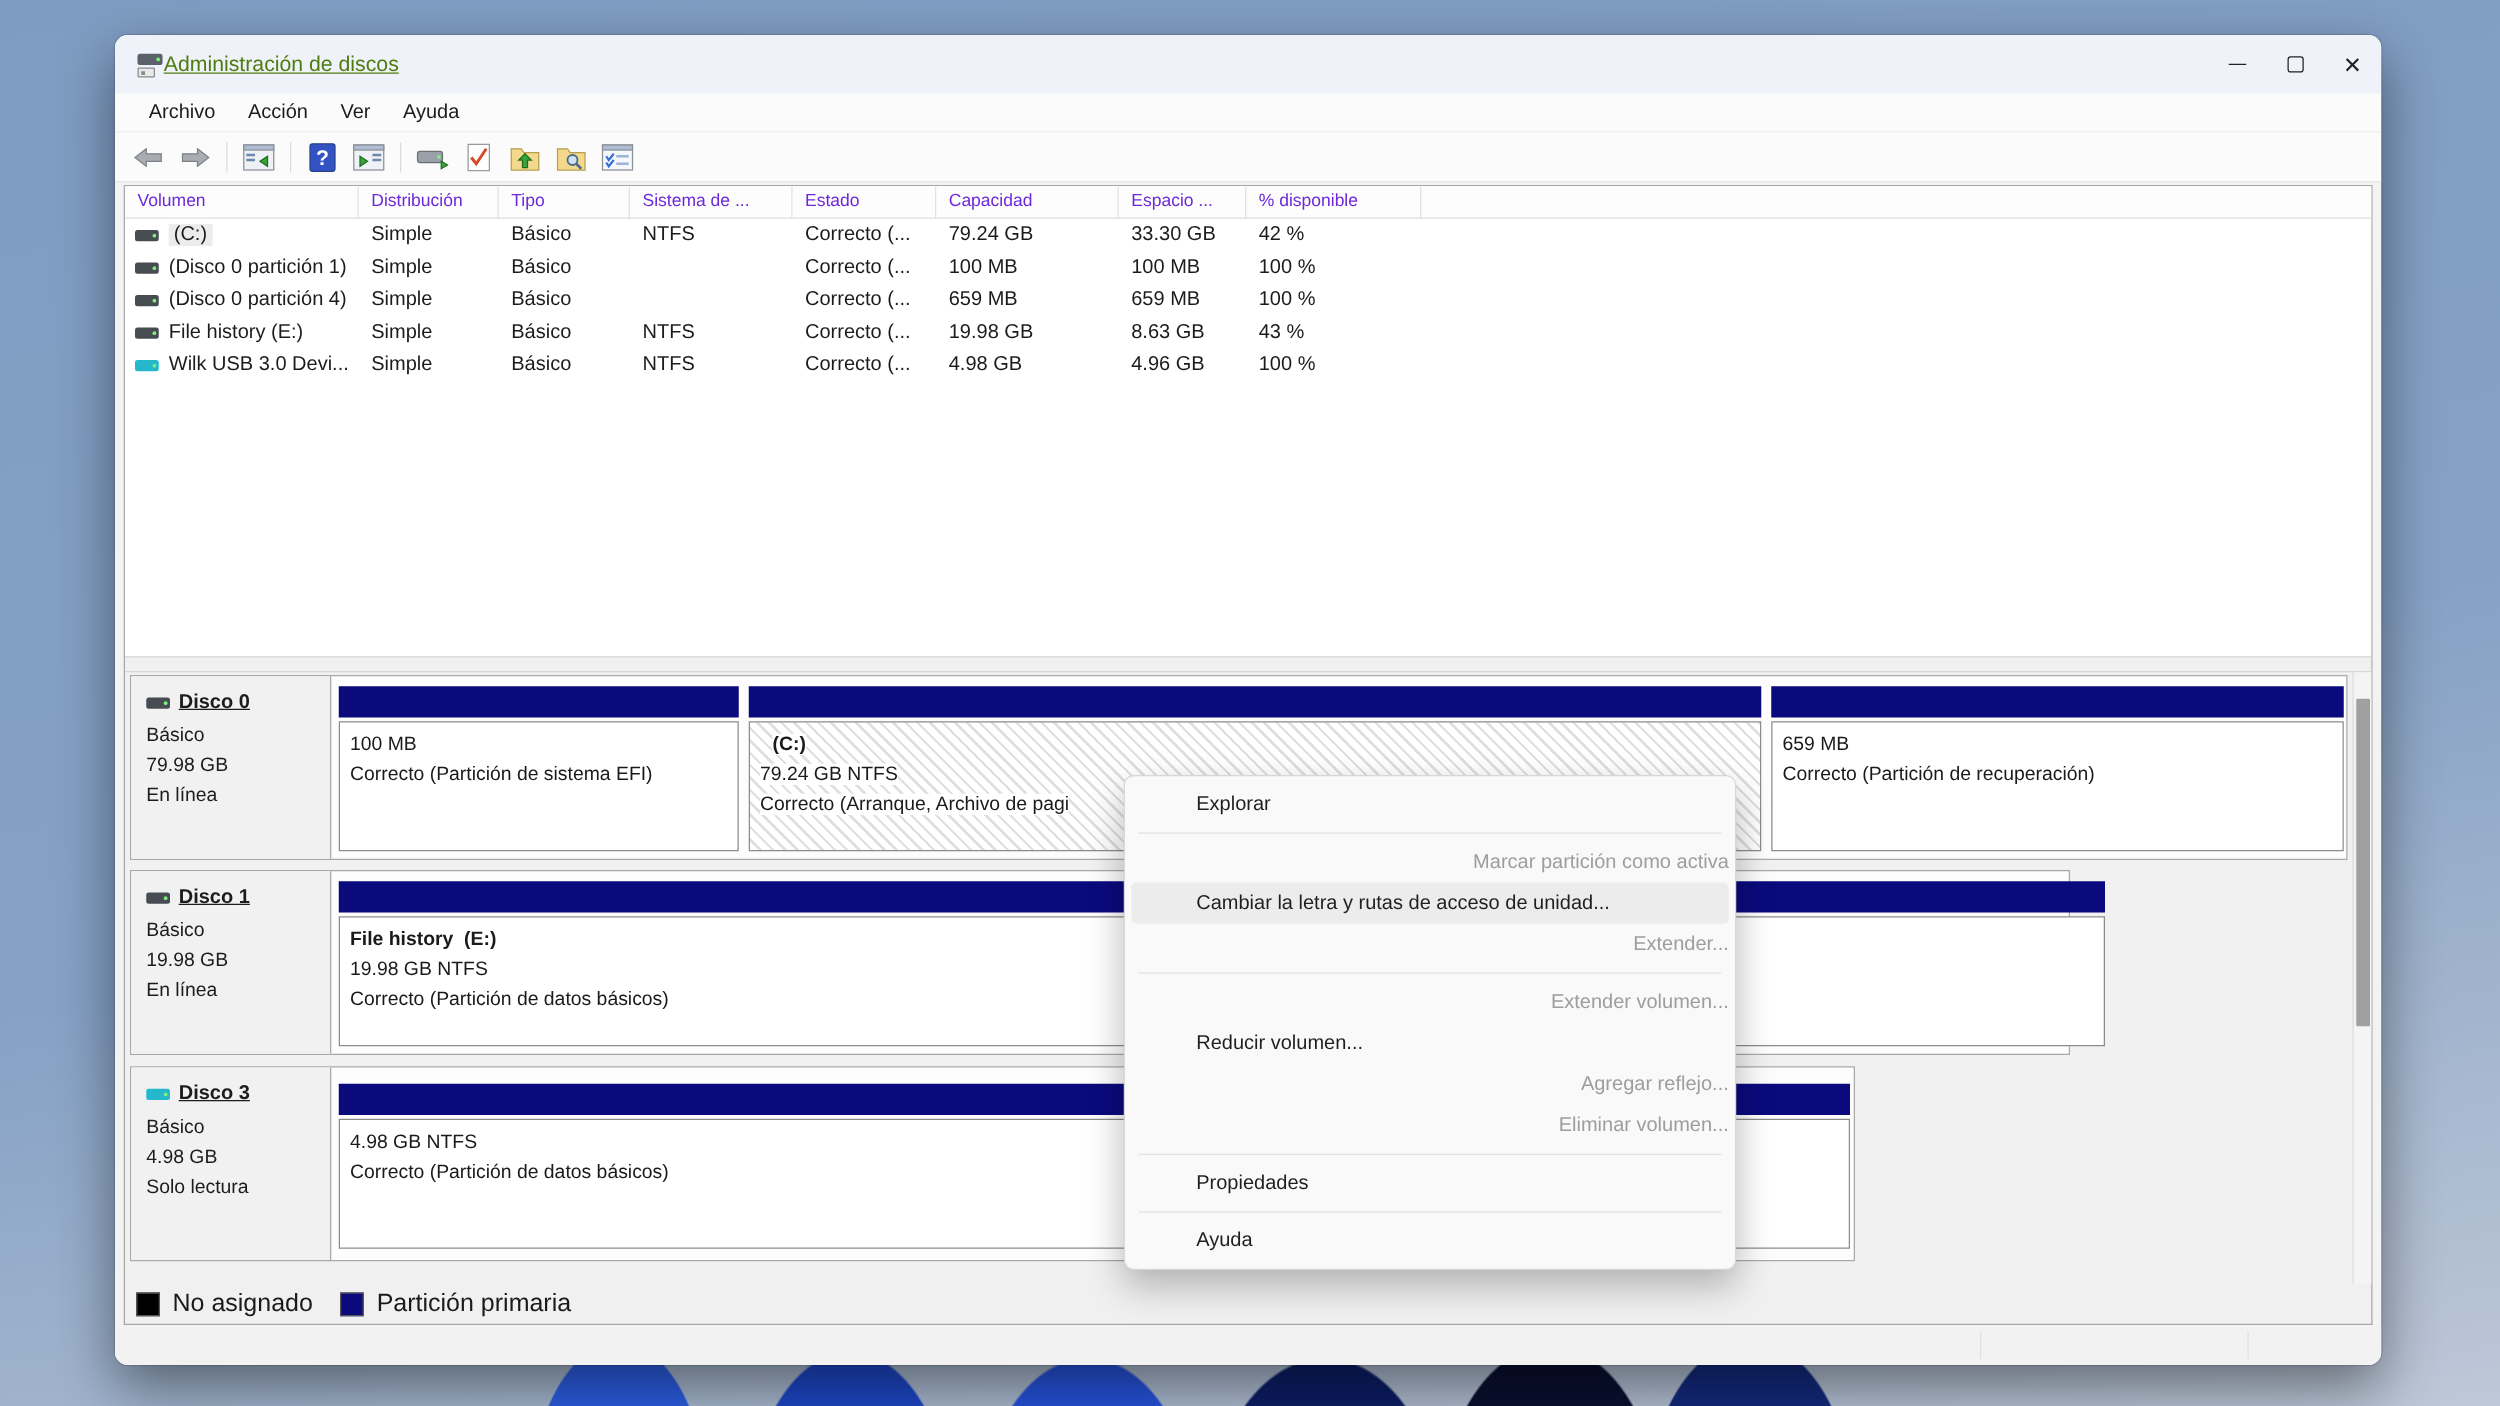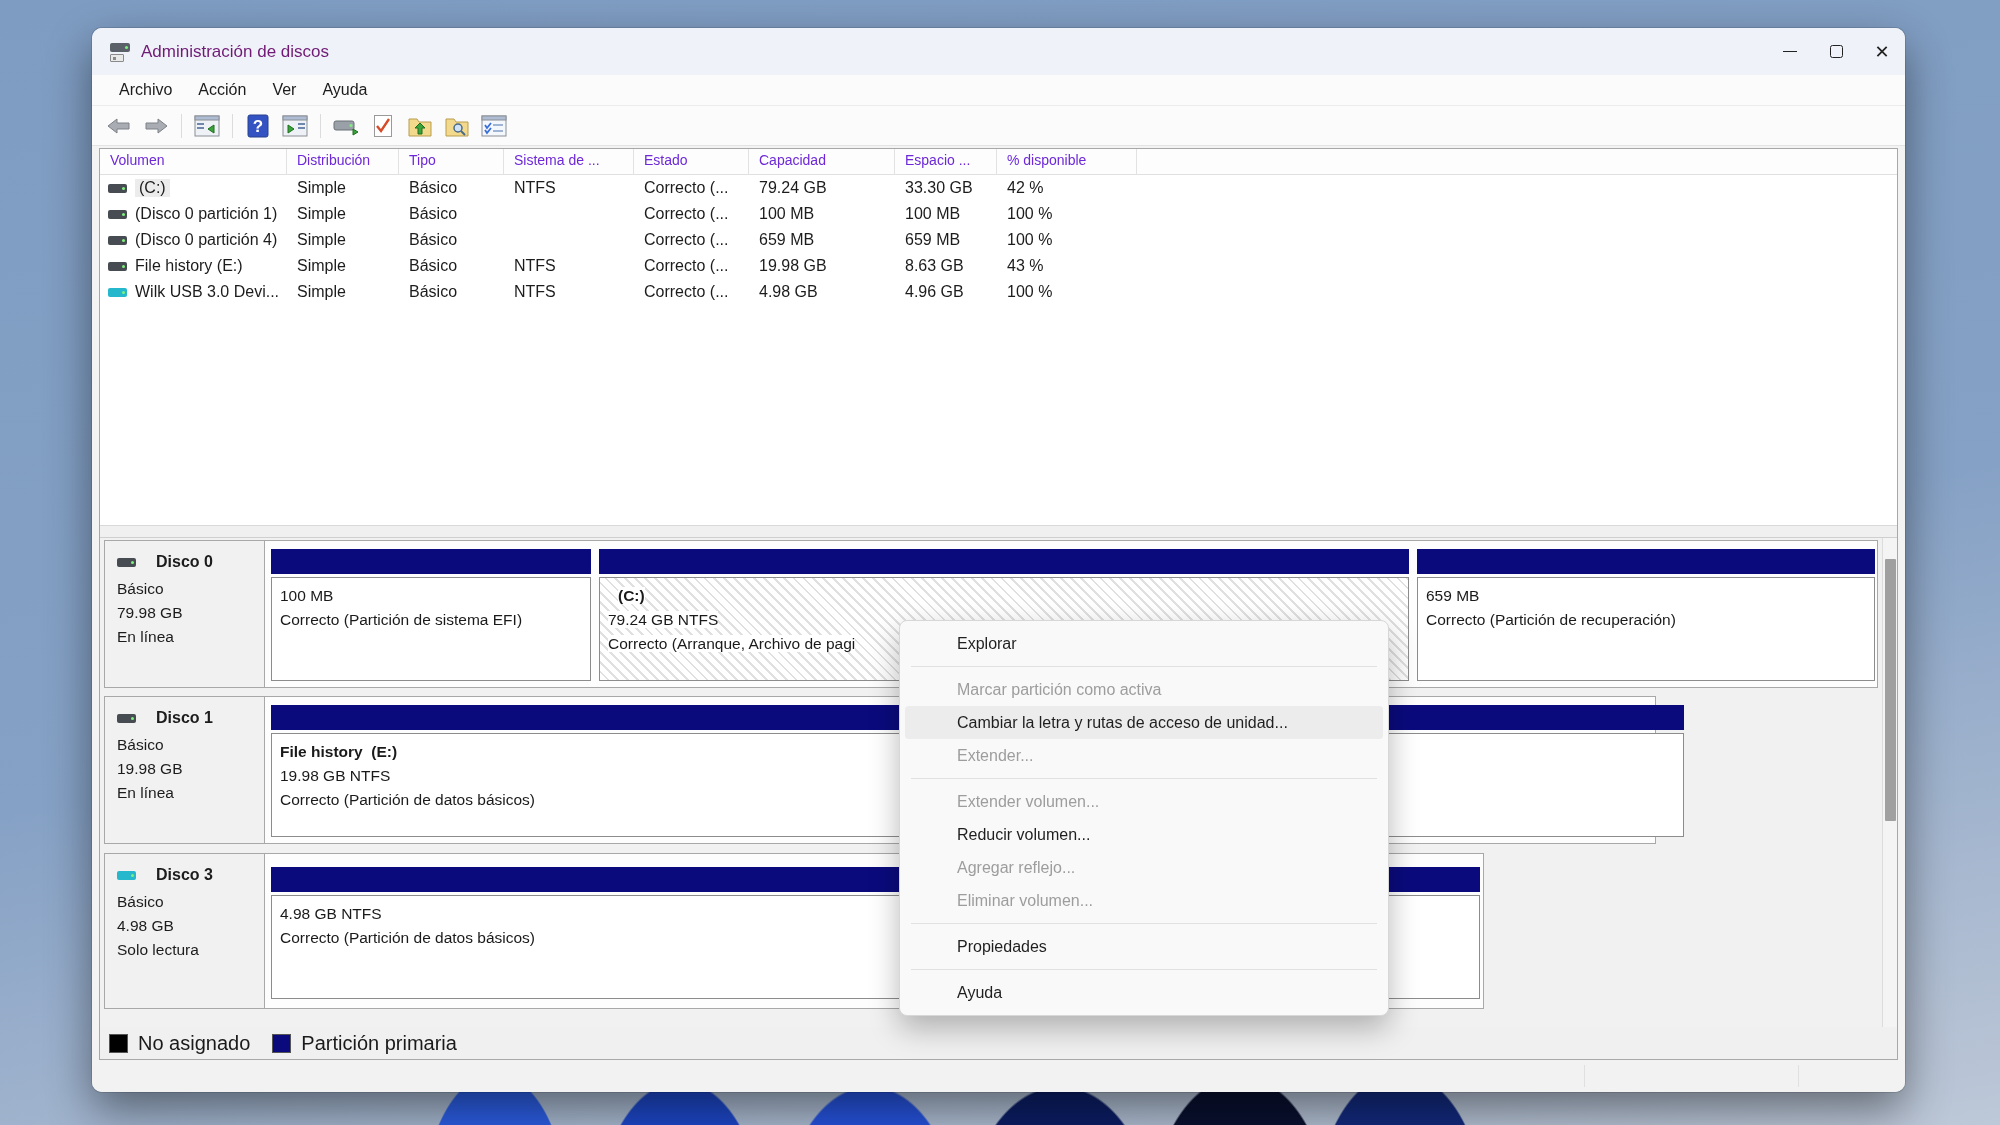--- a/index.html
+++ b/index.html
@@ -26,21 +26,21 @@
   
   .window {
     position:absolute; left:92px; top:28px; width:1813px; height:1064px;
     background:#f3f3f3; border-radius:10px; overflow:hidden;
     box-shadow:0 18px 45px rgba(0,0,0,.45), 0 0 0 1px rgba(0,0,0,.12);
   }
 
   
   .titlebar { position:absolute; left:0; top:0; width:100%; height:47px;
     background:#eff3f9; display:flex; align-items:center; }
-  .titlebar .app-title { font-size:17px; margin-left:10px; color:#701a75; }
+  .titlebar .app-title { font-size:17px; color:#4d7c0f;text-decoration:underline; }
   .app-icon { width:22px; height:22px; margin-left:17px; position:relative; }
   .app-icon .drv { position:absolute; left:1px; top:2px; width:20px; height:9px; background:#5b6168; border-radius:2px; }
   .app-icon .drv::after{ content:""; position:absolute; right:2px; top:3px; width:3px; height:3px; background:#7ef07e; border-radius:50%; }
   .app-icon .dsk { position:absolute; left:1px; top:13px; width:14px; height:8px; background:#e9e9e9; border:1px solid #8a8a8a; border-radius:1px; }
   .app-icon .dsk::after{ content:""; position:absolute; left:2px; top:2px; width:3px; height:3px; background:#8a8a8a; }
   .win-controls { margin-left:auto; display:flex; height:100%; }
   .win-btn { width:46px; height:100%; display:flex; align-items:center; justify-content:center; font-size:16px; color:#222; }
   .glyph-min { width:14px; height:0; border-top:1.6px solid #222; display:block; }
   .glyph-max { width:13px; height:13px; border:1.6px solid #222; border-radius:2.5px; display:block; }
   .glyph-close { font-size:18px; line-height:18px; color:#222; }
@@ -80,21 +80,21 @@
   
   .splitter { position:absolute; left:0; top:376px; width:100%; height:13px;
     background:#f0f0f0; border-top:1px solid #d9d9d9; border-bottom:1px solid #cfcfcf; }
 
   
   .disk-pane { position:absolute; left:0; top:389px; width:100%; height:490px; background:#f1f1f1; }
 
   .disk-row { position:absolute; left:4px; background:#fdfdfd; border:1px solid #a8a8a8; height:148px; }
   .disk-head { position:absolute; left:0; top:0; width:160px; height:100%;
     background:#f1f1f1; border-right:1px solid #a8a8a8; padding:12px 0 0 12px; font-size:16px; color:#1c1c1c; }
-  .disk-head .dh-title { display:flex; align-items:center; gap:20px; font-weight:bold; margin-bottom:9px; }
+  .disk-head .dh-title { display:flex; align-items:center; gap:7px; font-weight:bold; margin-bottom:9px;text-decoration:underline; }
   .disk-head .dh-line { margin-bottom:6px; font-size:15.5px; }
 
   .part { position:absolute; top:0; height:100%; }
   .part .pbar { position:absolute; left:2px; right:2px; top:8px; height:25px; background:#0a0a7d; }
   .part .pbox { position:absolute; left:2px; right:2px; top:36px; height:104px;
     background:#fff; border:1px solid #8c8c8c; padding:6px 8px; font-size:15.5px; overflow:hidden; }
   .part .pbox.hatch {
     background:repeating-linear-gradient(45deg,#ffffff 0 5px,#e0e0e0 5px 7px);
   }
   .pline { line-height:24px; white-space:pre; }
@@ -114,21 +114,21 @@
   .legend .ltext { font-size:20px; margin-right:12px; }
   .statusbar { position:absolute; left:0; top:1032px; width:100%; height:32px; background:#f2f2f2; }
   .statusbar .ssep { position:absolute; top:5px; width:1px; height:22px; background:#e0e0e0; }
 
   
   .ctx { position:absolute; left:899px; top:620px; width:490px;
     background:#f9f9f9; border:1px solid #d7d7d7; border-radius:8px;
     box-shadow:0 12px 30px rgba(0,0,0,.28); padding:6px 0; z-index:50; }
   .ctx .item { height:33px; line-height:33px; font-size:16px; color:#1f1f1f;
     padding-left:52px; margin:0 5px; border-radius:4px; white-space:nowrap; }
-  .ctx .item.disabled { color:#9d9d9d; }
+  .ctx .item.disabled { color:#9d9d9d;text-align:right; }
   .ctx .item.hl { background:#ececec; }
   .ctx .csep { height:1px; background:#e1e1e1; margin:6px 11px; }
 
   svg { display:block; }
 </style>
 </head>
 <body>
 
 <div class="bloom"></div>
 

